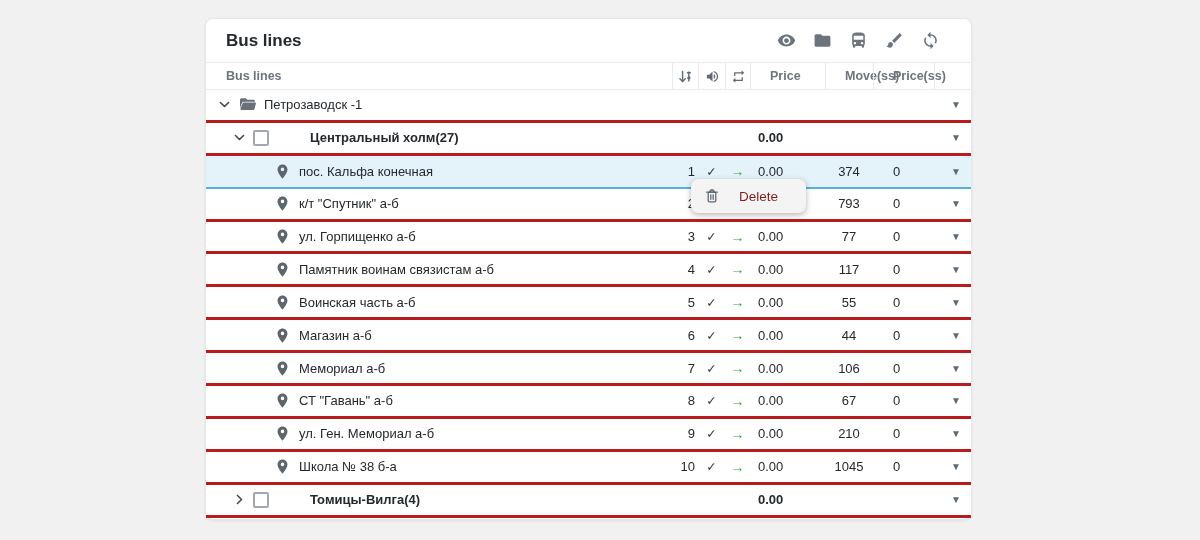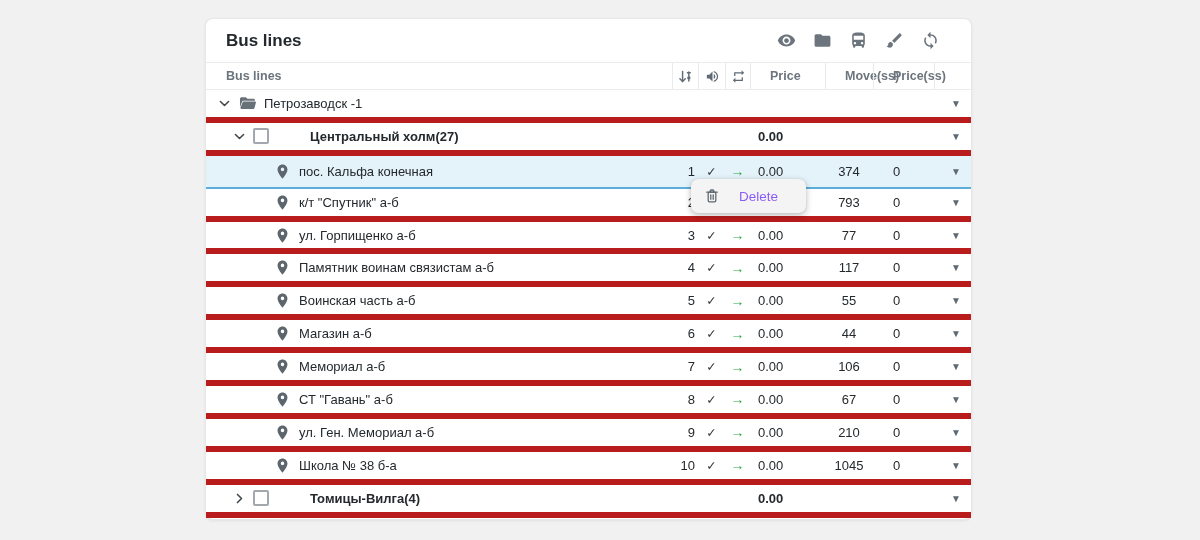--- a/index.html
+++ b/index.html
@@ -30,21 +30,21 @@
   }
   .grid-header{
     height:28px;border-top:1px solid #e9ebed;border-bottom:1px solid #e9ebed;
     color:#6c757d;font-size:12.5px;font-weight:700;
   }
   .hcell{height:100%;display:flex;align-items:center;padding-left:19px;box-sizing:border-box;border-left:1px solid #e9ebed;}
   .hcell.hname{border-left:none;padding-left:20px;}
   .hcell.hicon{justify-content:center;padding:0;color:#5f6a74;}
   .hcell.hicon svg{width:15px;height:15px;display:block;}
 
-  .row{height:32.9px;border-bottom:6px solid #b91c1c;font-size:13px;color:#24292d;background:#fff;}
+  .row{height:32.9px;border-bottom:3px solid #b91c1c;font-size:13px;color:#24292d;background:#fff;}
   .row.selected{background:#e4f2fa;border-bottom:2px solid #5aaed9;}
   .cell{box-sizing:border-box;}
   .cell.name{display:flex;align-items:center;height:100%;min-width:0;}
   .row.root .cell.name{padding-left:12px;}
   .row.group .cell.name{padding-left:27px;}
   .row.stop .cell.name{padding-left:68px;}
   .tree-chevron{width:13px;height:13px;display:flex;align-items:center;justify-content:center;cursor:pointer;flex:none;}
   .tree-chevron svg{width:13px;height:13px;display:block;}
   .folder-ico{width:19px;height:19px;margin-left:7px;flex:none;}
   .folder-ico svg{width:19px;height:19px;display:block;}
@@ -66,21 +66,21 @@
   
   .context-menu{
     position:absolute;left:485px;top:160px;width:115px;height:34px;
     background:#f4f4f5;border-radius:7px;
     box-shadow:0 2px 6px rgba(0,0,0,.28), 0 0 1px rgba(0,0,0,.15);
     display:flex;align-items:center;padding-left:13px;gap:19px;
     box-sizing:border-box;z-index:20;cursor:pointer;
   }
   .context-menu .trash{width:16px;height:16px;color:#5d666d;flex:none;}
   .context-menu .trash svg{width:16px;height:16px;display:block;}
-  .menu-label{font-size:13.5px;color:#8b5cf6;}
+  .menu-label{font-size:13.5px;color:#7f1d1d;}
 </style>
 </head>
 <body>
 
 <div class="card">
 
   <div class="panel-header">
     <div class="panel-title">Bus lines</div>
     <div class="toolbar">
       <span class="tool-btn">

